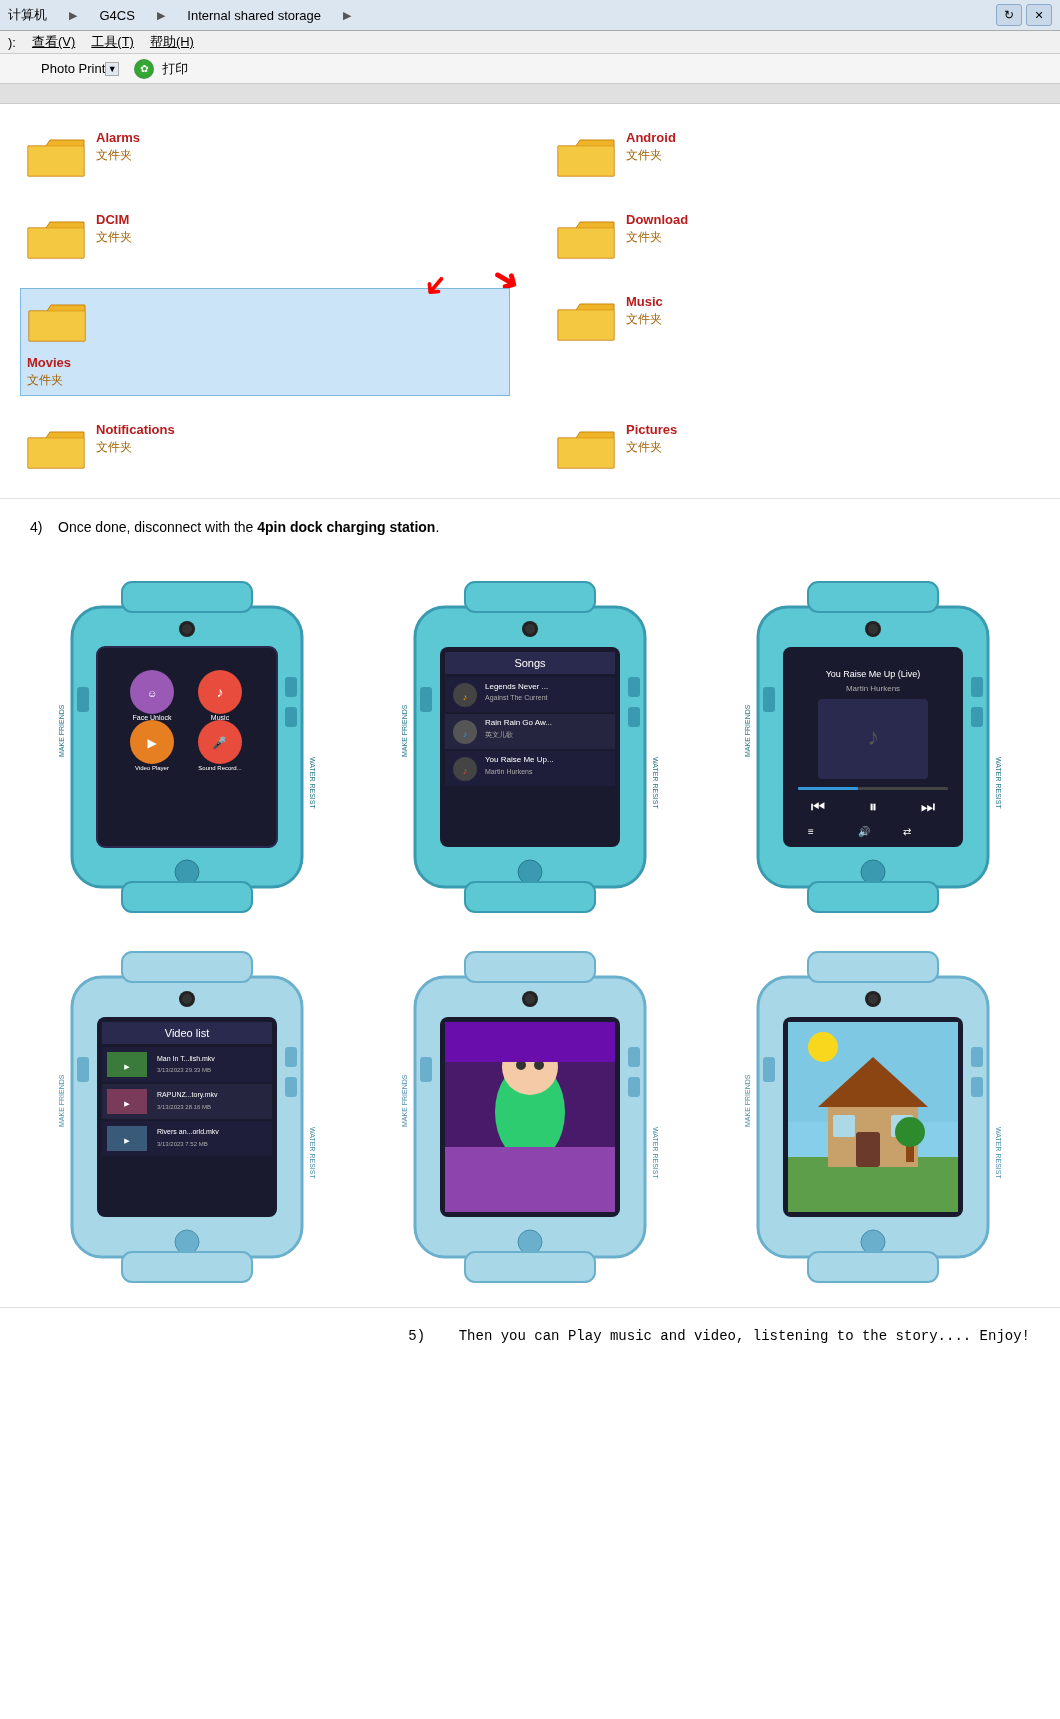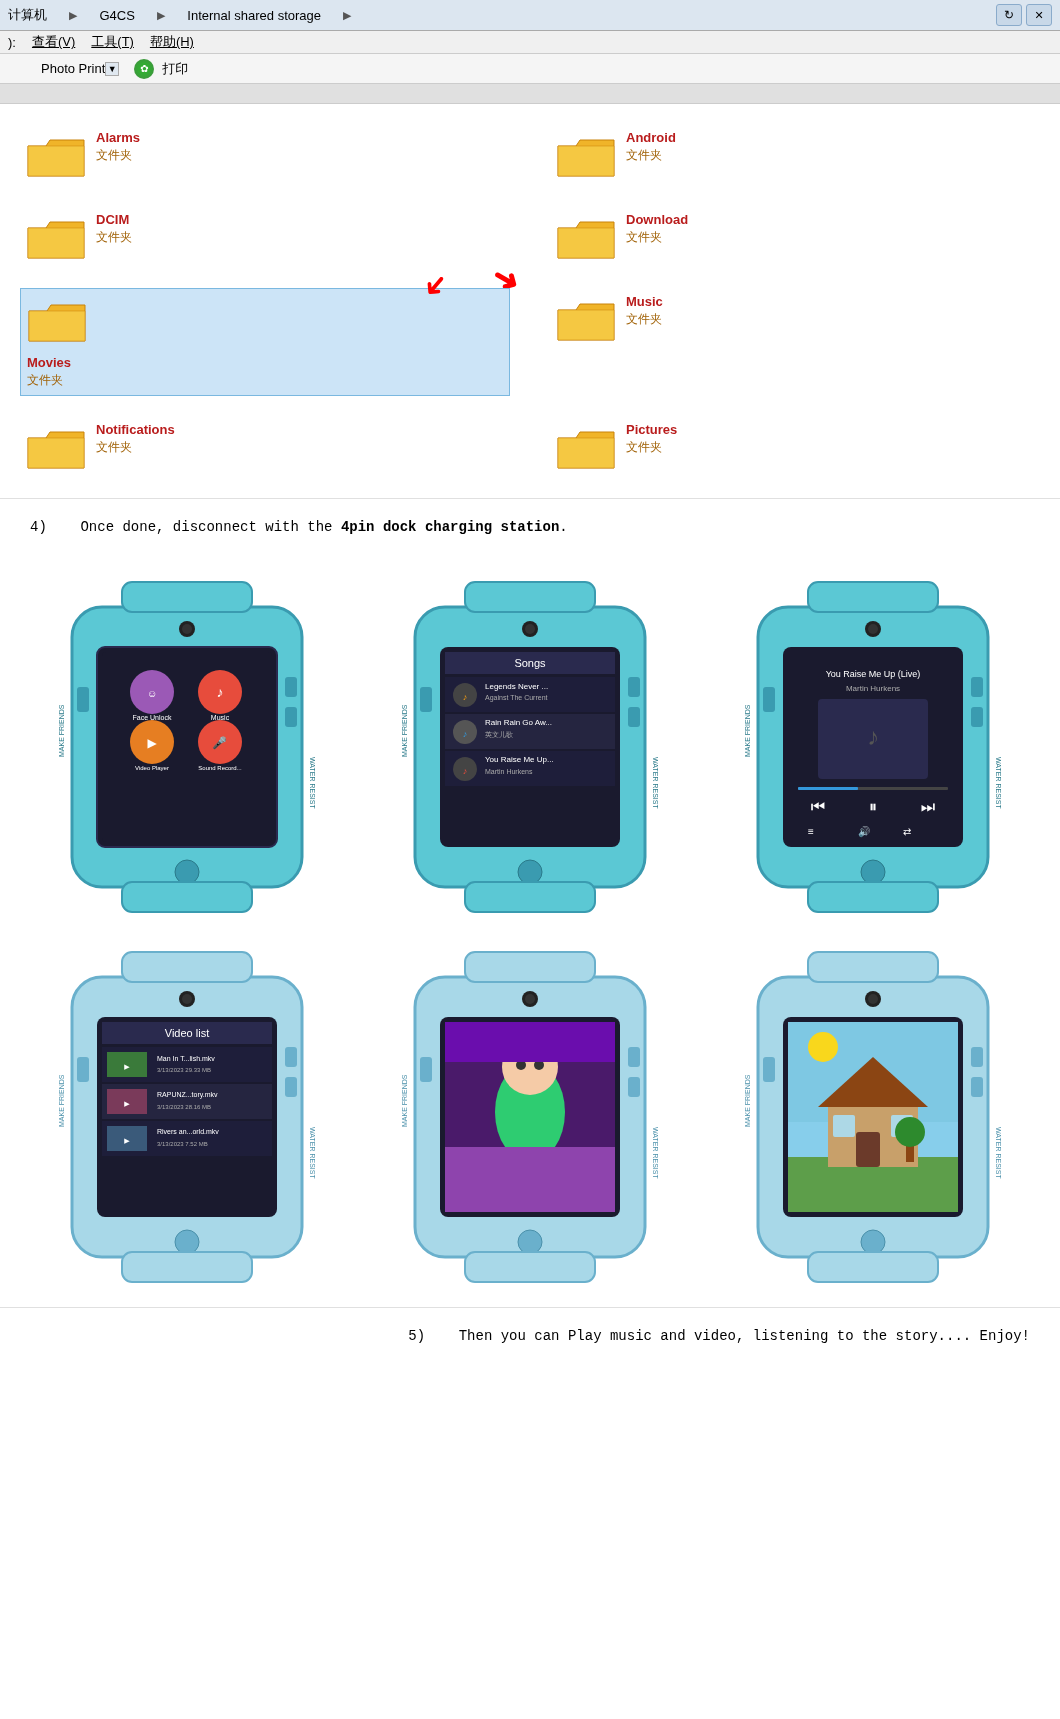--- a/index.html
+++ b/index.html
@@ -168,21 +168,21 @@
 
     
     .section-4 {
       padding: 20px 30px;
       font-size: 14px;
       color: #000;
       border-top: 1px solid #e0e0e0;
       font-family: 'Courier New', Courier, monospace;
     }
     .section-4 .step-label {
-      font-family: Liberation Mono, monospace;
+      font-family: Liberation Sans, sans-serif;
       margin-bottom: 12px;
       font-size: 14px;
     }
     .section-4 .bold { font-weight: bold; }
 
     
     .watch-grid {
       display: grid;
       grid-template-columns: repeat(3, 1fr);
       gap: 10px;

